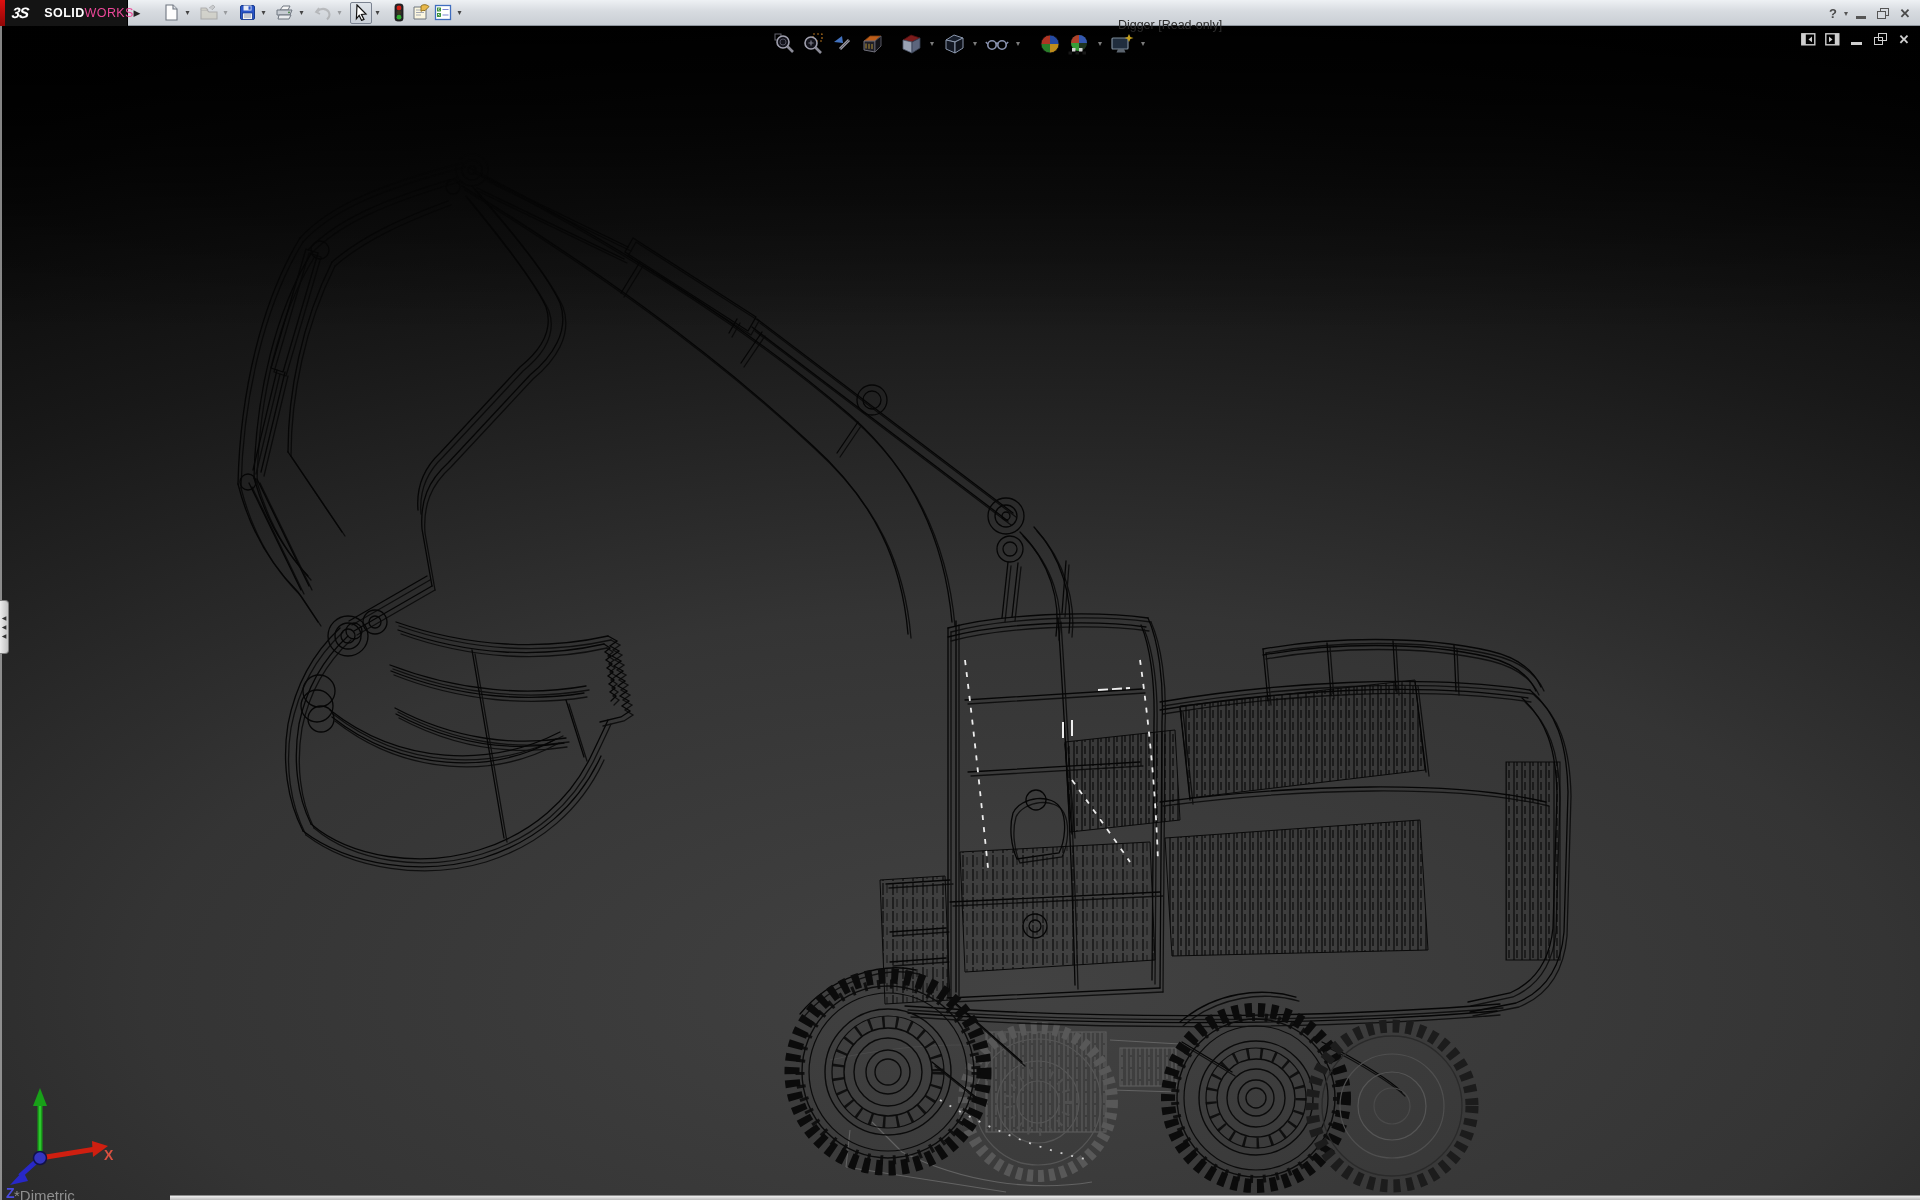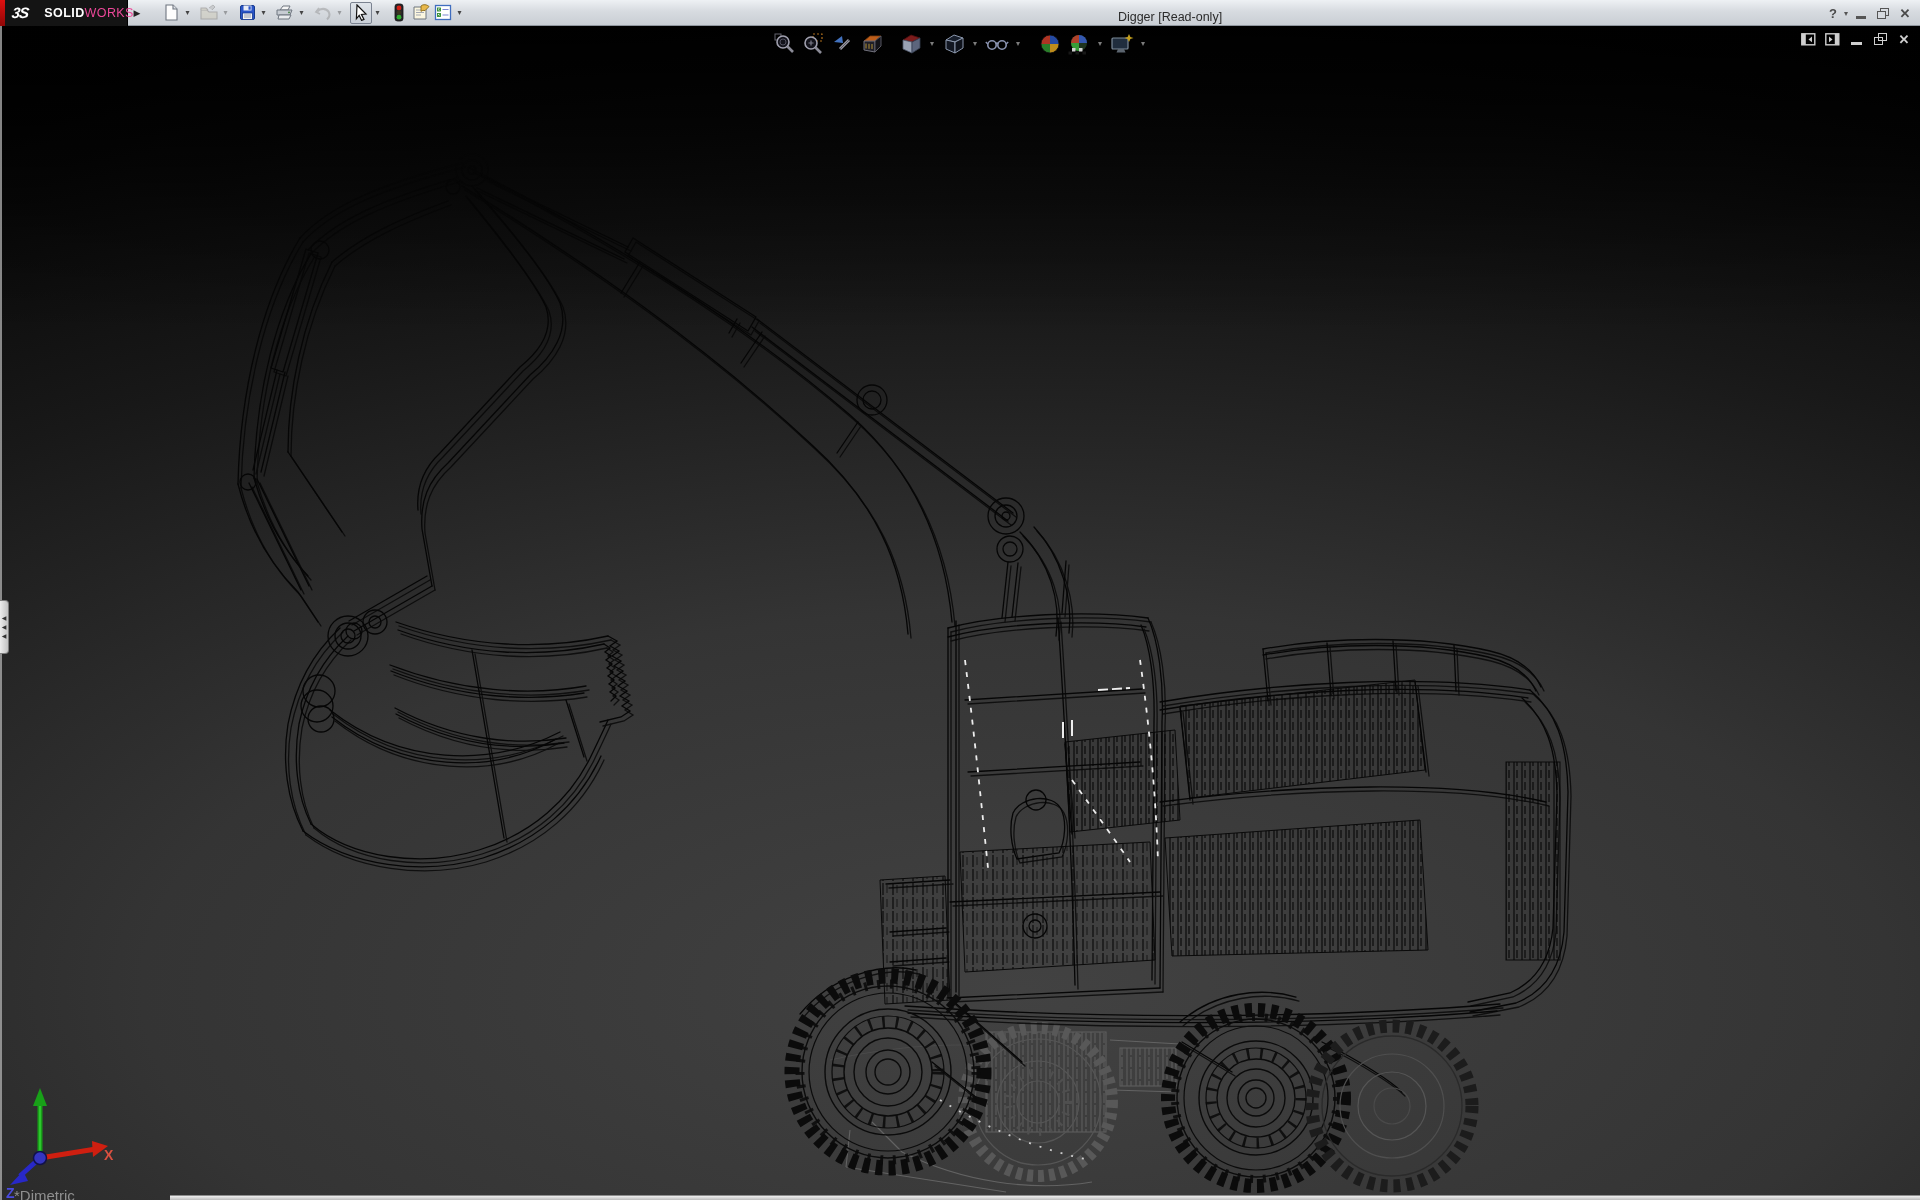--- a/index.html
+++ b/index.html
@@ -19,21 +19,21 @@
   .logo .namel { color:#ec4899; font-weight:normal; font-size:12.5px; letter-spacing:.4px; }
   .flyout { width:14px; height:22px; display:flex; align-items:center; justify-content:center;
     font-size:9px; color:#222; margin:0 2px 0 2px; cursor:default; }
   .tb-group { display:flex; align-items:center; margin-left:14px; }
   .tb-btn { width:22px; height:22px; display:flex; align-items:center; justify-content:center;
     border:1px solid transparent; border-radius:2px; }
   .tb-btn.active { background:linear-gradient(180deg,#dfe4ea,#c9cfd7); border:1px solid #7a8290; }
   .tb-btn.disabled { opacity:.42; }
   .tb-caret { font-size:8px; color:#444; width:11px; text-align:center; margin-right:5px; }
   .tb-caret.disabled { opacity:.42; }
-  .doc-title { position:absolute; left:500px; right:80px; top:4px; height:26px; line-height:26px;
+  .doc-title { position:absolute; left:500px; right:80px; top:12px; height:26px; line-height:26px;
     text-align:center; font-size:12.5px; color:#2b2b2b; pointer-events:none; }
   .app-controls { position:absolute; right:6px; top:0; height:26px; display:flex; align-items:center; gap:4px; }
   .app-controls .wbtn { min-width:18px; height:20px; display:flex; align-items:center; justify-content:center;
     color:#4a4a4a; font-size:13px; font-weight:bold; }
   .help-caret { font-size:8px; color:#555; margin-left:-2px; }
   .glyph-min { display:inline-block; width:10px; height:3px; background:#555; margin-top:9px; }
   .glyph-restore { position:relative; width:12px; height:11px; }
   .glyph-restore i { position:absolute; border:1.6px solid #555; width:9px; height:8px; display:block; }
   .glyph-restore i.b { left:0; bottom:0; background:#d7dbe0; }
   .glyph-restore i.t { right:0; top:0; }

